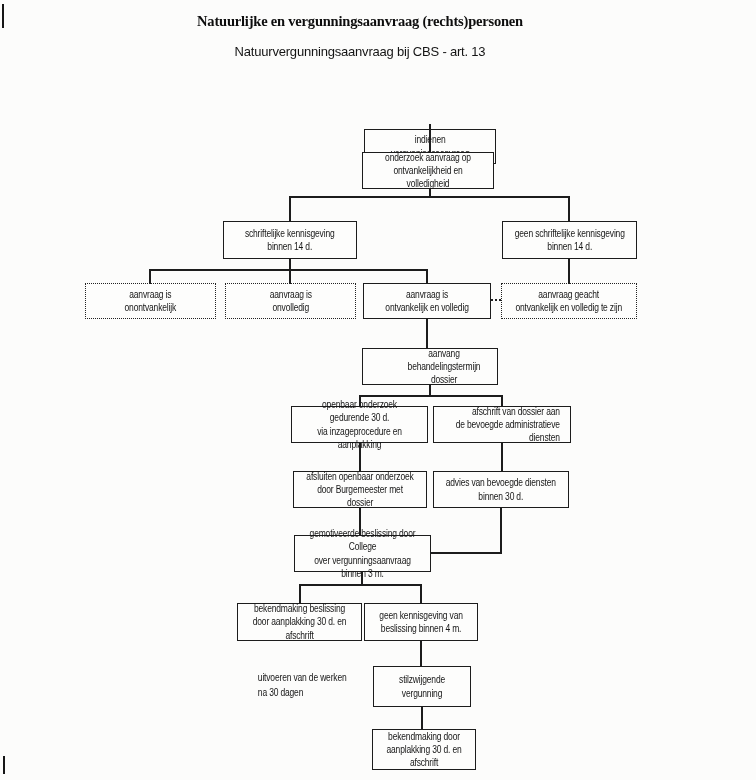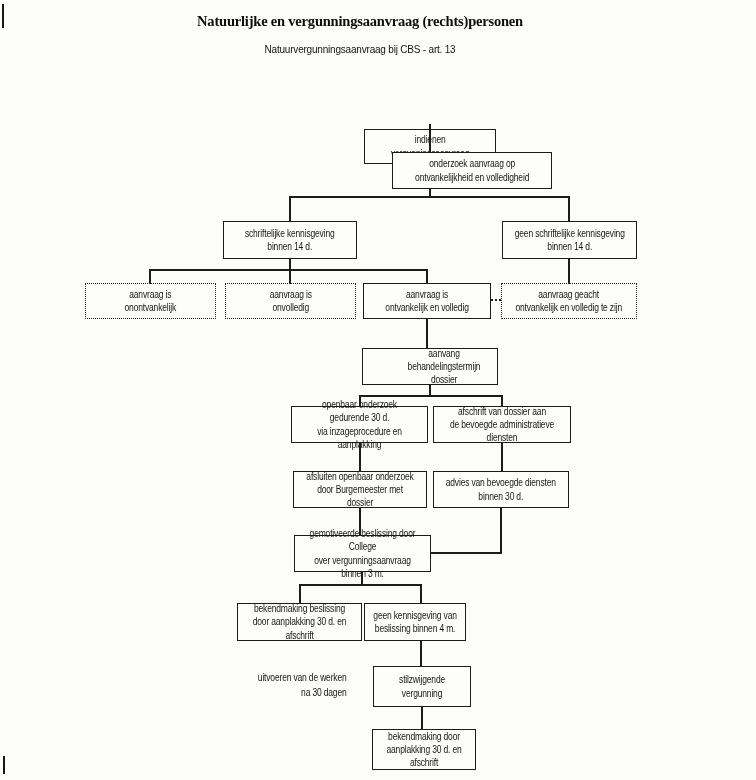--- a/index.html
+++ b/index.html
@@ -13,37 +13,37 @@
   .page-title{
     position:absolute;left:150px;width:420px;top:13px;
     text-align:center;
     font-family:"Liberation Serif", serif;
     font-weight:bold;font-size:14.5px;letter-spacing:-0.2px;
     color:#0d0d0d;
   }
   .page-subtitle{
     position:absolute;left:150px;width:420px;top:44px;
     text-align:center;
-    font-size:10px;letter-spacing:-0.2px;
+    font-size:13px;letter-spacing:-0.2px;
     color:#141414;
   }
   .node{
     position:absolute;box-sizing:border-box;
     border:1.5px solid #1c1c1c;background:#fdfdfc;
     display:flex;align-items:center;justify-content:center;
     text-align:center;font-size:10px;line-height:1.32;
     letter-spacing:-0.2px;
   }
   .node.dotted{border:1.6px dotted #222;}
   .txt{
     white-space:pre-line;display:inline-block;
     transform:scaleX(0.85);transform-origin:50% 50%;
   }
   .freetext{
-    position:absolute;text-align:right;
+    position:absolute;text-align:left;
     font-size:10px;line-height:1.5;letter-spacing:-0.2px;
     display:flex;align-items:center;justify-content:center;
   }
   .lv{position:absolute;width:1.5px;background:#1c1c1c;}
   .lh{position:absolute;height:1.5px;background:#1c1c1c;}
   .lh.dot{background:none;border-top:2px dotted #222;height:0;}
   .artifact{position:absolute;background:#161616;}
 </style>
 </head>
 <body>
@@ -51,21 +51,21 @@
 <div class="page-title">Natuurlijke en vergunningsaanvraag (rechts)personen</div>
 <div class="page-subtitle">Natuurvergunningsaanvraag bij CBS - art. 13</div>
 
 <div class="artifact" style="left:2px;top:4px;width:2px;height:24px;"></div>
 <div class="artifact" style="left:3px;top:756px;width:2px;height:18px;"></div>
 
 <div class="node" style="left:364px;top:89px;width:132px;height:35px;margin-top:40px;">
   <span class="txt">indienen
 vergunningsaanvraag</span>
 </div>
-<div class="node" style="left:362px;top:152px;width:160px;height:37px;margin-left:30px;">
+<div class="node" style="left:362px;top:152px;width:132px;height:37px;">
   <span class="txt">onderzoek aanvraag op
 ontvankelijkheid en volledigheid</span>
 </div>
 <div class="node" style="left:223px;top:221px;width:134px;height:38px;">
   <span class="txt">schriftelijke kennisgeving
 binnen 14 d.</span>
 </div>
 <div class="node" style="left:502px;top:221px;width:135px;height:38px;">
   <span class="txt">geen schriftelijke kennisgeving
 binnen 14 d.</span>
@@ -87,41 +87,41 @@
 ontvankelijk en volledig te zijn</span>
 </div>
 <div class="node" style="left:362px;top:348px;width:136px;height:37px;padding-left:28px;">
   <span class="txt">aanvang behandelingstermijn
 dossier</span>
 </div>
 <div class="node" style="left:291px;top:406px;width:137px;height:37px;">
   <span class="txt">openbaar onderzoek gedurende 30 d.
 via inzageprocedure en aanplakking</span>
 </div>
-<div class="node" style="left:433px;top:406px;width:138px;height:37px;">
+<div class="node" style="left:433px;top:406px;width:138px;height:37px;text-align:right;">
   <span class="txt">afschrift van dossier aan
 de bevoegde administratieve diensten</span>
 </div>
 <div class="node" style="left:293px;top:471px;width:134px;height:37px;">
   <span class="txt">afsluiten openbaar onderzoek
 door Burgemeester met dossier</span>
 </div>
 <div class="node" style="left:433px;top:471px;width:136px;height:37px;">
   <span class="txt">advies van bevoegde diensten
 binnen 30 d.</span>
 </div>
 <div class="node" style="left:294px;top:535px;width:137px;height:37px;">
   <span class="txt">gemotiveerde beslissing door College
 over vergunningsaanvraag binnen 3 m.</span>
 </div>
 <div class="node" style="left:237px;top:603px;width:125px;height:38px;">
   <span class="txt">bekendmaking beslissing
 door aanplakking 30 d. en afschrift</span>
 </div>
-<div class="node" style="left:364px;top:603px;width:102px;height:38px;">
+<div class="node" style="left:364px;top:603px;width:114px;height:38px;">
   <span class="txt">geen kennisgeving van
 beslissing binnen 4 m.</span>
 </div>
 <div class="node" style="left:373px;top:666px;width:98px;height:41px;">
   <span class="txt">stilzwijgende
 vergunning</span>
 </div>
 <div class="node" style="left:372px;top:729px;width:104px;height:41px;">
   <span class="txt">bekendmaking door
 aanplakking 30 d. en afschrift</span>

